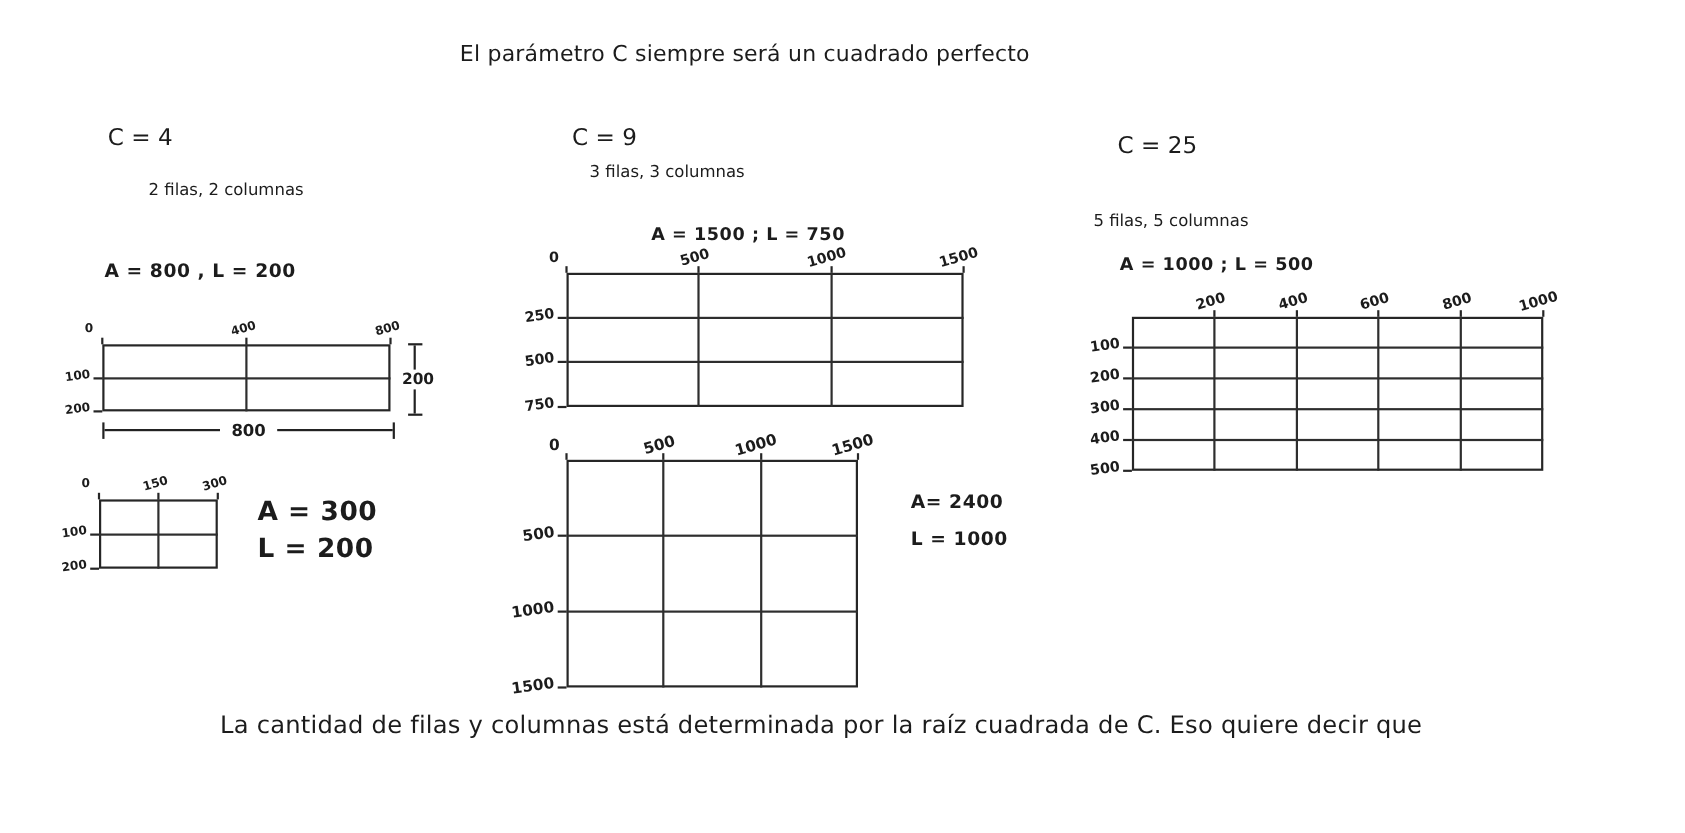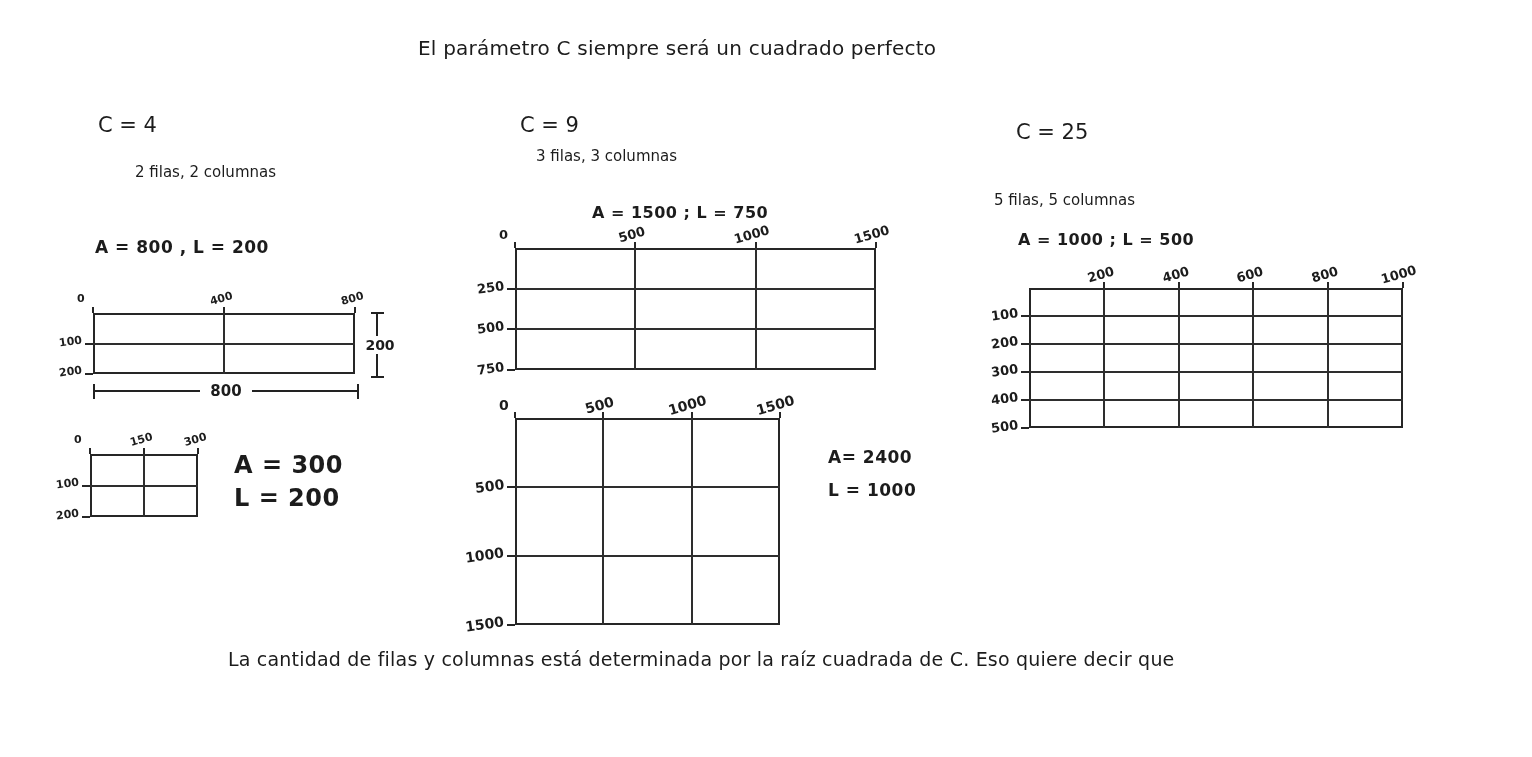--- a/index.html
+++ b/index.html
@@ -27,21 +27,21 @@
   #g1-vdim { left:362px; top:312px; height:66px; width:30px;
              display:flex; flex-direction:column; align-items:center; }
   .vcap { width:13px; height:2px; background:#222; flex:0 0 2px; }
   .vseg { width:2px; flex:1; background:#222; }
   #g1-vdim .dim-num { font-size:14px; font-weight:bold; padding:1px 0 1px 6px; }
   #g1-hdim { left:93px; top:381px; width:266px; height:20px;
              display:flex; flex-direction:row; align-items:center; }
   .hcap { width:2px; height:15px; background:#222; flex:0 0 2px; }
   .hseg { height:2px; flex:1; background:#222; }
   #g1-hdim .dim-num { font-size:15px; font-weight:bold; padding:0 10px; }
-  .footer { font-size:19px; letter-spacing:0.2px;margin-left:28px; }
+  .footer { font-size:22px; letter-spacing:0.2px; }
   .footer div { line-height:29px; }
 </style>
 </head>
 <body style="background: rgb(255, 255, 255); color: rgb(28, 28, 28);">
 
 <div class="board">
 
   <div class="abs title" style="left:418px; top:36px;">El parámetro C siempre será un cuadrado perfecto</div>
 
   <div class="abs c-label" style="left:98px; top:113px;">C = 4</div>

